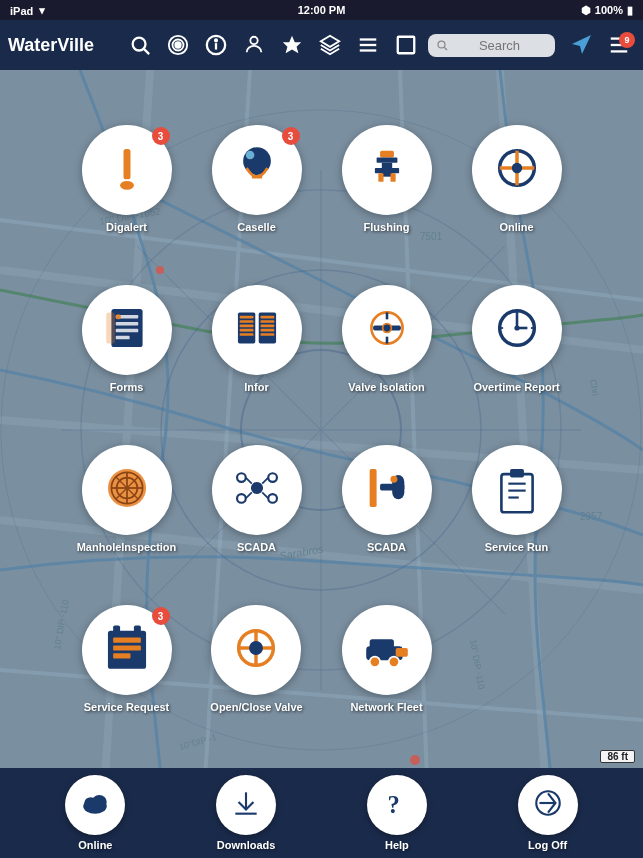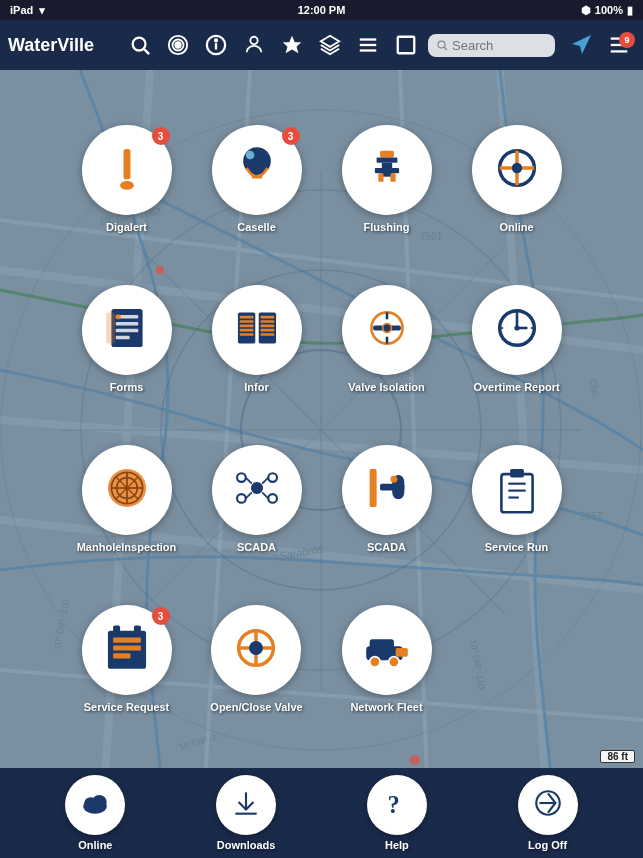--- a/index.html
+++ b/index.html
@@ -20,21 +20,21 @@
       display: flex;
       align-items: center;
       justify-content: space-between;
       padding: 0 10px;
       color: white;
       font-size: 11px;
       font-weight: 600;
       z-index: 100;
       position: relative;
     }
-    .status-left { display: flex; align-items: center; gap: 6px; }
+    .status-left { display: flex; align-items: flex-end; gap: 6px; }
     .status-center { position: absolute; left: 50%; transform: translateX(-50%); }
     .status-right { display: flex; align-items: center; gap: 4px; margin-left: auto; }
 
     
     #nav-bar {
       width: 100%;
       height: 50px;
       background: #1a2a4a;
       display: flex;
       align-items: center;
@@ -69,20 +69,21 @@
       flex: 1;
       max-width: 130px;
     }
     .search-box input {
       border: none;
       background: transparent;
       outline: none;
       font-size: 13px;
       color: #ffffff;
       width: 100%;
+      text-align: center;
     }
     .nav-send-icon {
       color: #4a9fd4;
       font-size: 20px;
       cursor: pointer;
       margin-left: 4px;
     }
     .badge-container { position: relative; }
     .hamburger-badge {
       position: absolute;

